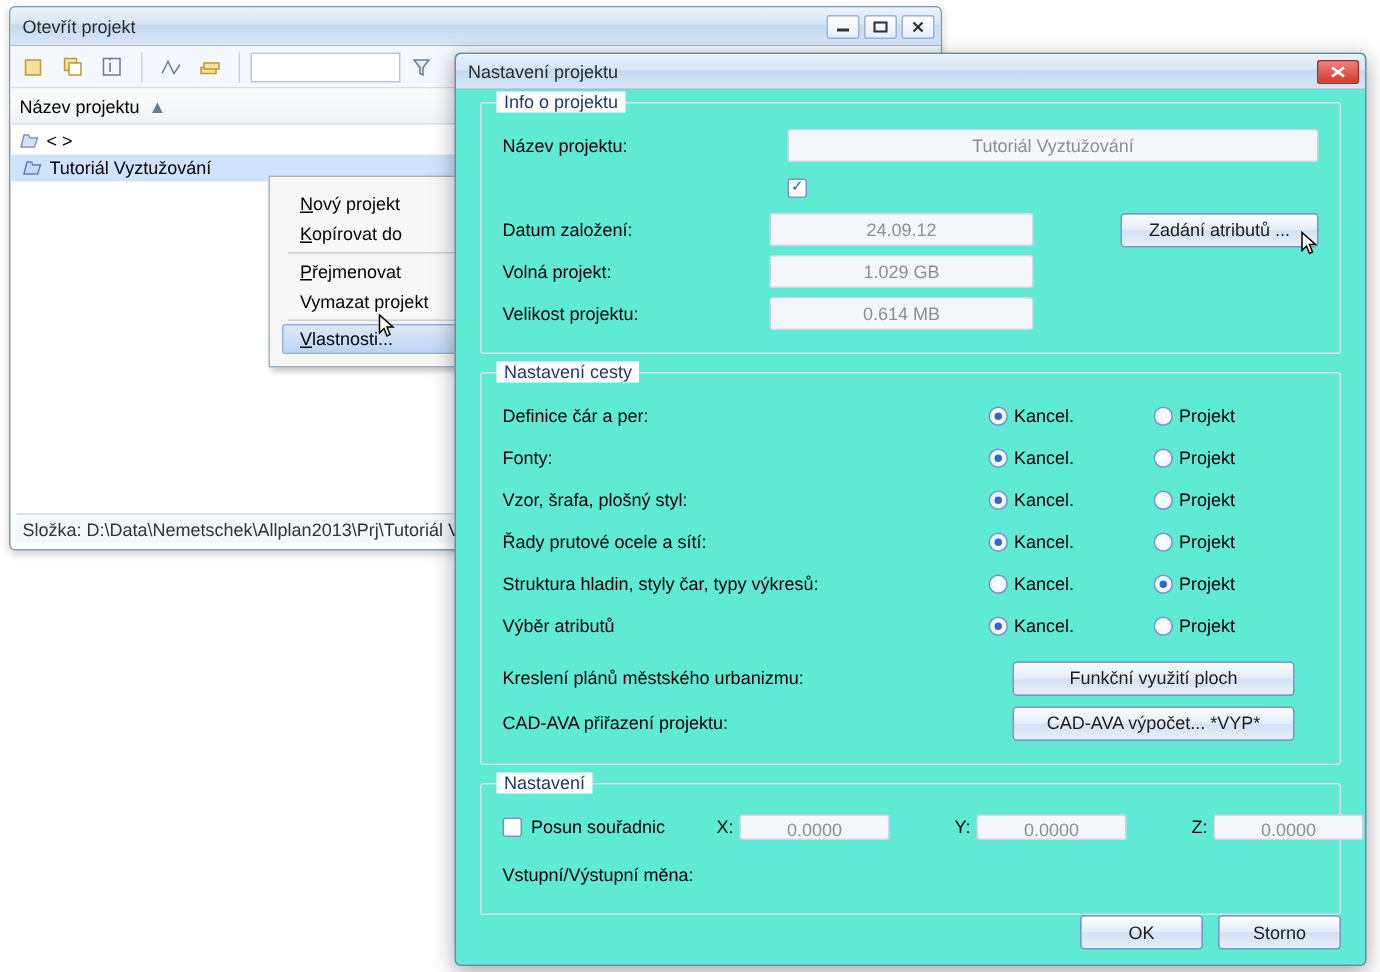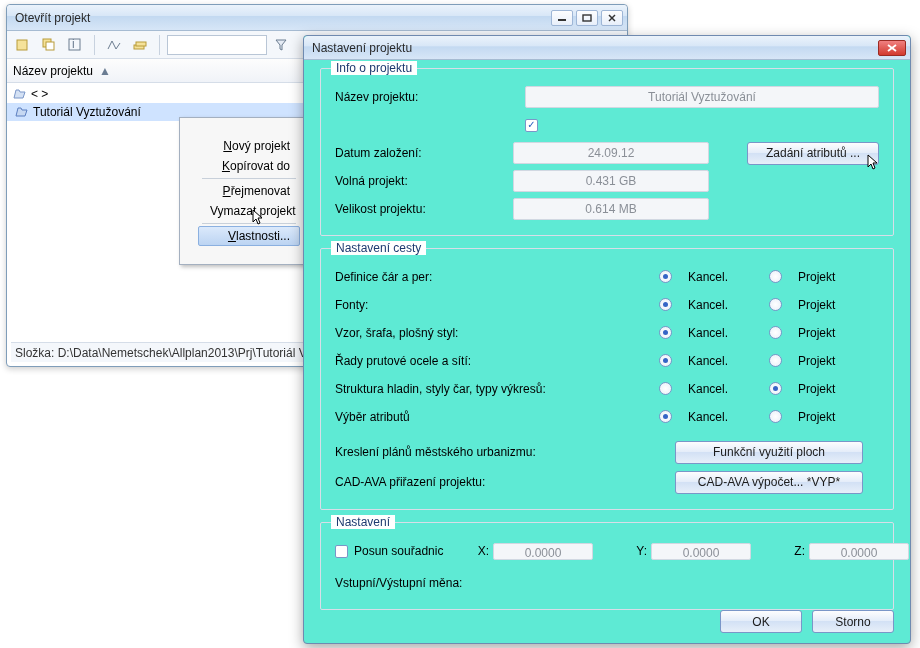--- a/index.html
+++ b/index.html
@@ -51,22 +51,21 @@
   }
   .tree-row { display: flex; align-items: center; height: 18px; padding: 0 6px; gap: 4px; }
   .tree-row.sel { background: #cfe3ff; }
   .tree-icon { width: 14px; height: 14px; display:inline-flex; }
   .tree-label { white-space: nowrap; }
 
   .context-menu {
     position: absolute; left: 172px; top: 112px; width: 140px;
     background: #f7f7f7; border: 1px solid #a4b0c0;
     box-shadow: 2px 2px 4px rgba(0,0,0,0.25);
-    padding: 18px;
-    text-align: right;
+    padding: 8px;
   }
   .cm-item {
     padding: 3px 10px 3px 12px; white-space: nowrap; color: #000;
   }
   .cm-item.highlight {
     background: linear-gradient(#dbe9fb,#bcd4f2);
     border: 1px solid #8bb0e0; border-radius: 2px; padding: 2px 9px 2px 11px;
   }
   .cm-sep { border-top: 1px solid #c8d0da; margin: 2px 4px; }
 
@@ -103,39 +102,39 @@
 
   .row { display: grid; grid-template-columns: 170px 1fr; align-items: center; min-height: 28px; gap: 20px; }
   .row3 { display: grid; grid-template-columns: 170px 176px 1fr; align-items: center; min-height: 28px; gap: 8px; }
   .label { color: #000; }
 
   .field-ro {
     height: 22px; border: 1px solid #d1d8e2; background: #f4f6f9; color: #8a8f97;
     display: flex; align-items: center; justify-content: center; border-radius: 2px;
   }
   .field-ro.wide { width: 100%; }
-  .field-ro.narrow { width: 196px; }
+  .field-ro.narrow { width: 176px; }
 
   .btn {
     height: 23px; border: 1px solid #7a96c8; border-radius: 3px;
     background: linear-gradient(#fdfdfe,#e3ecf9 49%,#d3e1f5 50%,#e7eff9);
     color: #1c1c1c; display: inline-flex; align-items: center; justify-content: center;
     padding: 0 12px; cursor: default; min-width: 72px;
   }
   .btn.wide { width: 188px; }
 
   .chk { display: inline-flex; align-items: center; gap: 6px; }
   .chk-box {
     width: 13px; height: 13px; border: 1px solid #7a96c8; background: #fff; border-radius: 2px;
     display: inline-flex; align-items: center; justify-content: center;
   }
   .chk-box .tick { color:#2a5fbf; font-size:10px; line-height:10px; }
 
   .paths-row { display: grid; grid-template-columns: 1fr 110px 110px; align-items: center; min-height: 28px; }
-  .radio-cell { display: flex; align-items: flex-start; gap: 16px; color:#000; }
+  .radio-cell { display: flex; align-items: flex-end; gap: 4px; color:#000; }
   .radio-outer {
     width: 13px; height: 13px; border-radius: 50%;
     border: 1px solid #7a96c8; background: radial-gradient(#fff,#e6eef8);
     display: inline-flex; align-items: center; justify-content: center;
   }
   .radio-inner { width: 5px; height: 5px; border-radius: 50%; background: #3565c6; }
 
   .bottom-btns-row { display: grid; grid-template-columns: 1fr 204px; align-items: center; min-height: 30px; }
 
   .coord-row {
@@ -297,21 +296,21 @@
         <div style="position:relative; display:flex; justify-content:flex-end;">
           <span class="btn" style="width:132px">Zadání atributů ...</span>
           <svg class="cursor" style="left:auto; right:-2px; top:12px; position:absolute" viewBox="0 0 14 18" width="14" height="18">
             <path d="M1 1 L1 13 L4 10 L6 15 L8 14 L6 9 L10 9 Z" fill="#fff" stroke="#000" stroke-width="1"></path>
           </svg>
         </div>
       </div>
 
       <div class="row3">
         <span class="label">Volná projekt:</span>
-        <div class="field-ro narrow">0.431 GB</div>
+        <div class="field-ro narrow">1.029 GB</div>
         <span></span>
       </div>
 
       <div class="row3">
         <span class="label">Velikost projektu:</span>
         <div class="field-ro narrow">0.614 MB</div>
         <span></span>
       </div>
     </div>
 

